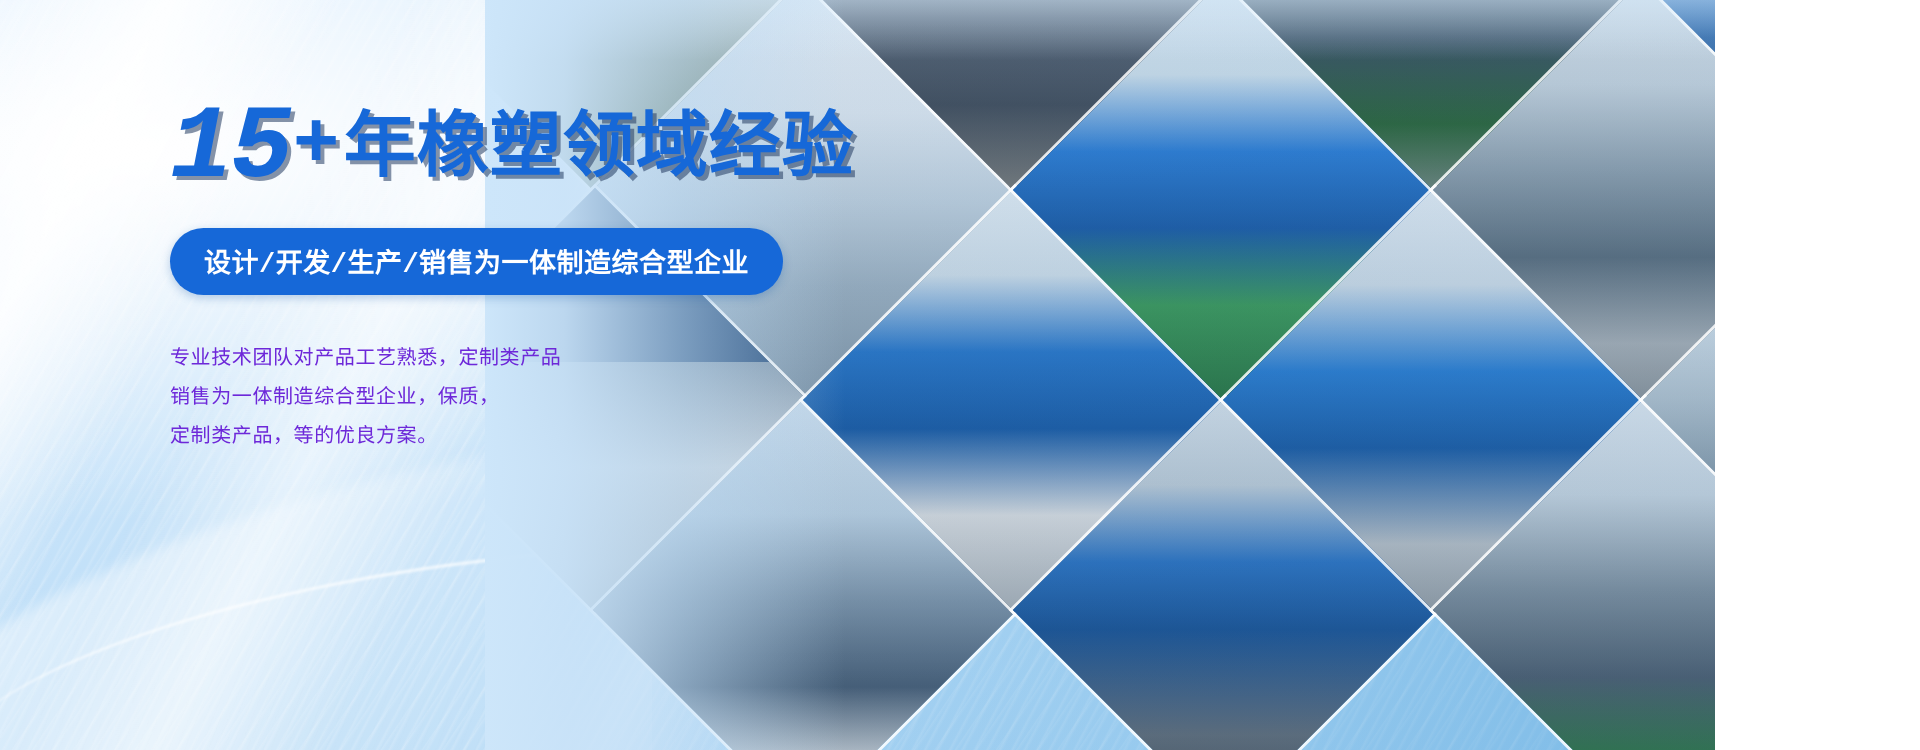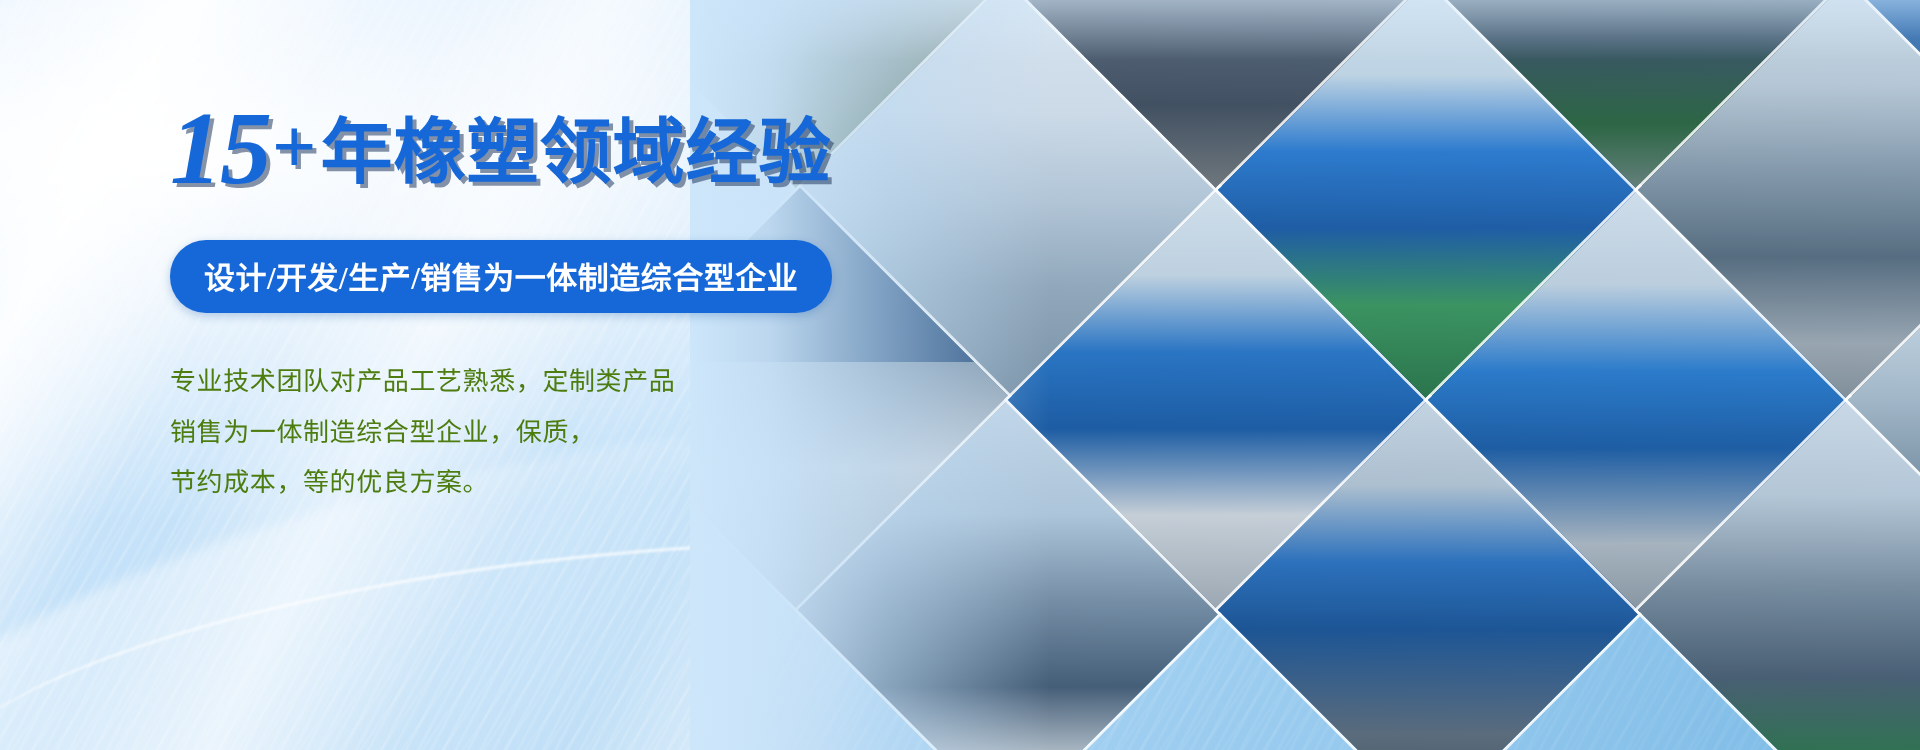--- a/index.html
+++ b/index.html
@@ -1,20 +1,20 @@
 <!DOCTYPE html>
 <html lang="zh-CN"><head>
 <meta charset="utf-8">
 <title>Banner</title>
 <style>
   html,body{margin:0;padding:0;background:#fff;}
   *{box-sizing:border-box;}
   .stage{
-    position:relative;width:1920px;height:750px;overflow:hidden;
-    font-family:Liberation Serif, serif;
+    position:relative;width:1715px;height:750px;overflow:hidden;
+    font-family:Liberation Mono, monospace;
   }
 
   
   .bg-base{
     position:absolute;inset:0;
     background:
       radial-gradient(120% 90% at 8% 20%, #ffffff 0%, rgba(255,255,255,0) 55%),
       linear-gradient(158deg,#dcefff 0%,#cfe7fb 22%,#bfdff8 48%,#aed6f4 72%,#9dcdf0 100%);
   }
   .bg-sheen{
@@ -81,32 +81,32 @@
     padding:0 4px 0 2px;vertical-align:4px;
   }
   .hl-cn{
     font-size:72px;font-weight:bold;color:#1668d8;letter-spacing:1px;
     text-shadow:4px 4px 0 rgba(34,58,96,.55);
   }
   .hl-line.second{margin-top:6px;display:block;}
   .hl-line.second .hl-cn{font-size:76px;letter-spacing:4px;}
 
   .pill{
-    display:inline-block;margin-top:40px;
+    display:inline-block;margin-top:28px;
     background:#1668d8;color:#ffffff;
-    font-size:31px;font-weight:bold;letter-spacing:.5px;
+    font-size:27px;font-weight:bold;letter-spacing:.5px;
     padding:13px 34px 15px 34px;border-radius:36px;
     box-shadow:0 3px 10px rgba(22,90,170,.28);
     white-space:nowrap;
   }
 
   .para{margin-top:44px;}
   .para-line{
     display:block;
-    font-size:26px;color:#4d7c0f;letter-spacing:.6px;
+    font-size:20px;color:#6d28d9;letter-spacing:.6px;
     line-height:1.95;white-space:nowrap;
   }
 
   
   .collage{
     position:absolute;right:0;top:0;width:1230px;height:750px;
     overflow:hidden;
   }
   .tile{
     position:absolute;width:300px;height:300px;
@@ -254,18 +254,18 @@
       <span class="hl-line">
         <span class="num">15</span><span class="plus">+</span><span class="hl-cn">年橡塑领域经验</span>
       </span>
     </h1>
 
     <div class="pill">设计/开发/生产/销售为一体制造综合型企业</div>
 
     <div class="para">
       <span class="para-line">专业技术团队对产品工艺熟悉，定制类产品</span>
       <span class="para-line">销售为一体制造综合型企业，保质，</span>
-      <span class="para-line">节约成本，等的优良方案。</span>
+      <span class="para-line">定制类产品，等的优良方案。</span>
     </div>
 
   </div>
 
 </div>
 
 </body></html>

